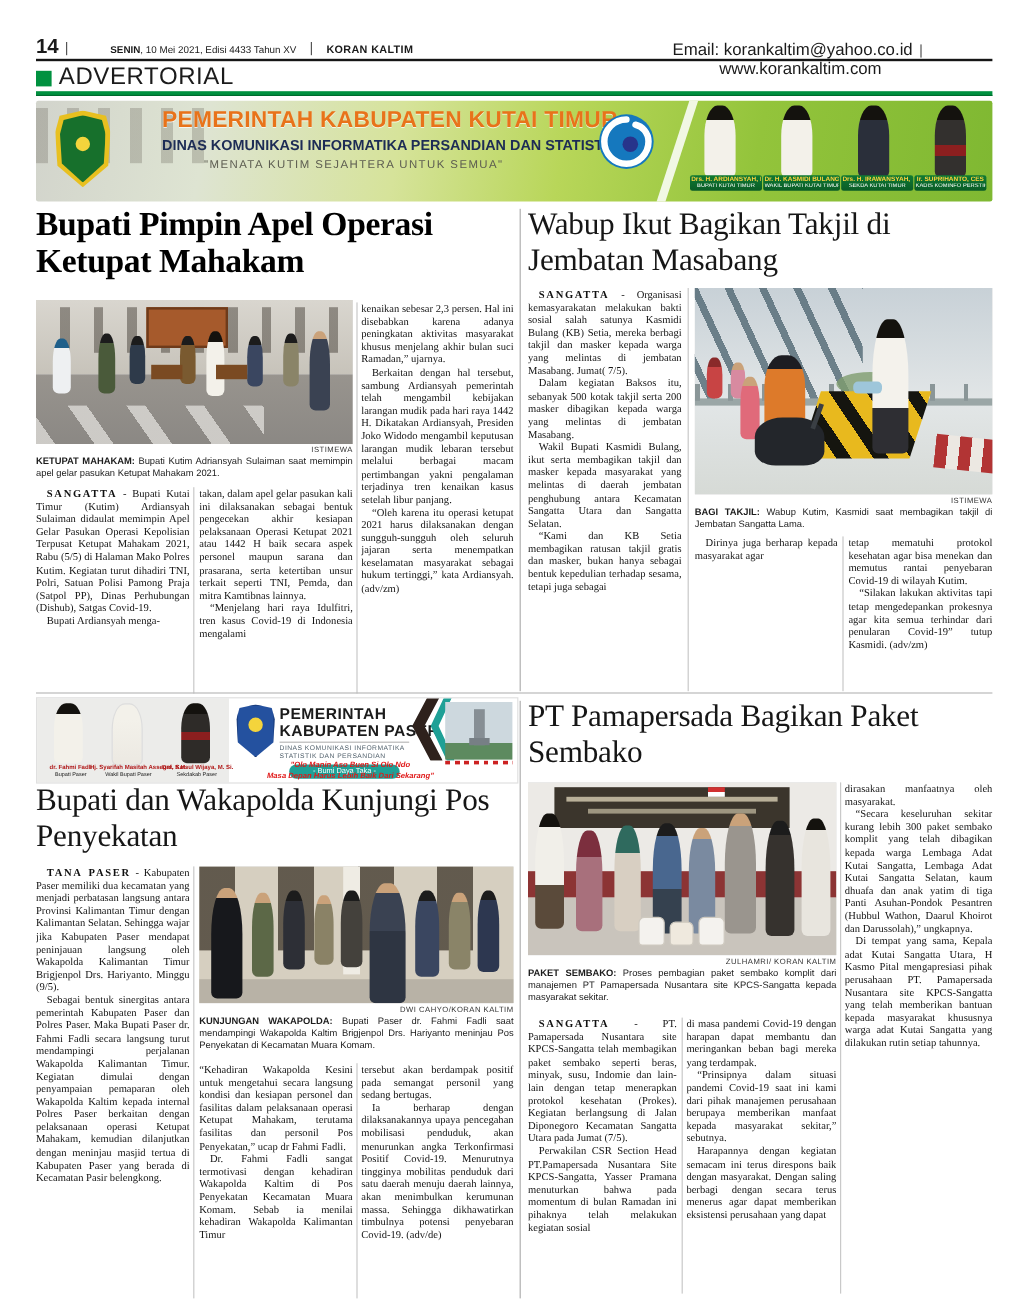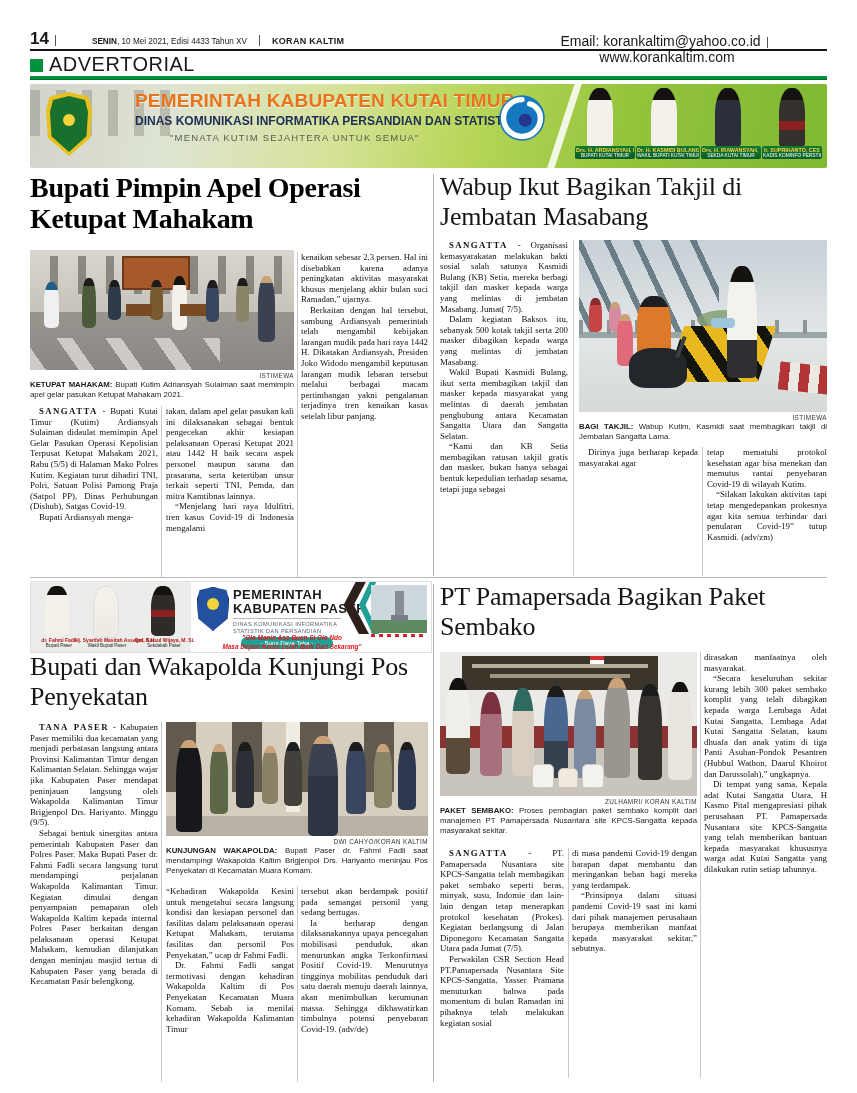--- a/index.html
+++ b/index.html
@@ -140,20 +140,21 @@
     <p><span class="dl">SANGATTA</span><span> - Bupati Kutai Timur (Kutim) Ardiansyah Sulaiman didaulat memimpin Apel Gelar Pasukan Operasi Kepolisian Terpusat Ketupat Mahakam 2021, Rabu (5/5) di Halaman Mako Polres Kutim. Kegiatan turut dihadiri TNI, Polri, Satuan Polisi Pamong Praja (Satpol PP), Dinas Perhubungan (Dishub), Satgas Covid-19.</span></p>
     <p>Bupati Ardiansyah menga-</p>
   </div>
   <div class="abs bodycol" style="left:166px;top:406px;width:128px;height:172px;">
     <p class="cont">takan, dalam apel gelar pasukan kali ini dilaksanakan sebagai bentuk pengecekan akhir kesiapan pelaksanaan Operasi Ketupat 2021 atau 1442 H baik secara aspek personel maupun sarana dan prasarana, serta ketertiban unsur terkait seperti TNI, Pemda, dan mitra Kamtibnas lainnya.</p>
     <p>“Menjelang hari raya Idulfitri, tren kasus Covid-19 di Indonesia mengalami</p>
   </div>
   <div class="abs bodycol" style="left:301px;top:252px;width:127px;height:326px;">
     <p class="cont">kenaikan sebesar 2,3 persen. Hal ini disebabkan karena adanya peningkatan aktivitas masyarakat khusus menjelang akhir bulan suci Ramadan,” ujarnya.</p>
     <p>Berkaitan dengan hal tersebut, sambung Ardiansyah pemerintah telah mengambil kebijakan larangan mudik pada hari raya 1442 H. Dikatakan Ardiansyah, Presiden Joko Widodo mengambil keputusan larangan mudik lebaran tersebut melalui berbagai macam pertimbangan yakni pengalaman terjadinya tren kenaikan kasus setelah libur panjang.</p>
+    <p>“Oleh karena itu operasi ketupat 2021 harus dilaksanakan dengan sungguh-sungguh oleh seluruh jajaran serta menempatkan keselamatan masyarakat sebagai hukum tertinggi,” kata Ardiansyah. (adv/zm)</p>
   </div>
   <div class="abs vrule" style="left:161px;top:406px;height:172px;"></div>
   <div class="abs vrule" style="left:297px;top:252px;height:326px;"></div>
 
   <div class="abs vrule" style="left:433px;top:174px;height:402px;background:#b0b0b0;"></div>
 
   <div class="abs h1b" style="left:440px;top:172px;width:390px;">Wabup Ikut Bagikan Takjil di Jembatan Masabang</div>
 
   <div class="abs bodycol" style="left:440px;top:240px;width:128px;height:336px;">
     <p><span class="dl">SANGATTA</span><span> - Organisasi kemasyarakatan melakukan bakti sosial salah satunya Kasmidi Bulang (KB) Setia, mereka berbagi takjil dan masker kepada warga yang melintas di jembatan Masabang. Jumat( 7/5).</span></p>
@@ -290,20 +291,21 @@
   <div class="abs cred" style="left:440px;top:798px;width:257px;">ZULHAMRI/ KORAN KALTIM</div>
   <div class="abs cap" style="left:440px;top:806px;width:257px;height:32px;"><span class="lead">PAKET SEMBAKO:</span><span> Proses pembagian paket sembako komplit dari manajemen PT Pamapersada Nusantara site KPCS-Sangatta kepada masyarakat sekitar.</span></div>
 
   <div class="abs bodycol" style="left:440px;top:848px;width:124px;height:230px;">
     <p><span class="dl">SANGATTA</span><span> - PT. Pamapersada Nusantara site KPCS-Sangatta telah membagikan paket sembako seperti beras, minyak, susu, Indomie dan lain-lain dengan tetap menerapkan protokol kesehatan (Prokes). Kegiatan berlangsung di Jalan Diponegoro Kecamatan Sangatta Utara pada Jumat (7/5).</span></p>
     <p>Perwakilan CSR Section Head PT.Pamapersada Nusantara Site KPCS-Sangatta, Yasser Pramana menuturkan bahwa pada momentum di bulan Ramadan ini pihaknya telah melakukan kegiatan sosial</p>
   </div>
   <div class="abs bodycol" style="left:572px;top:848px;width:125px;height:230px;">
     <p class="cont">di masa pandemi Covid-19 dengan harapan dapat membantu dan meringankan beban bagi mereka yang terdampak.</p>
     <p>“Prinsipnya dalam situasi pandemi Covid-19 saat ini kami dari pihak manajemen perusahaan berupaya memberikan manfaat kepada masyarakat sekitar,” sebutnya.</p>
+    <p>Harapannya dengan kegiatan semacam ini terus direspons baik dengan masyarakat. Dengan saling berbagi dengan secara terus menerus agar dapat memberikan eksistensi perusahaan yang dapat</p>
   </div>
   <div class="abs bodycol" style="left:704px;top:652px;width:123px;height:426px;">
     <p class="cont">dirasakan manfaatnya oleh masyarakat.</p>
     <p>“Secara keseluruhan sekitar kurang lebih 300 paket sembako komplit yang telah dibagikan kepada warga Lembaga Adat Kutai Sangatta, Lembaga Adat Kutai Sangatta Selatan, kaum dhuafa dan anak yatim di tiga Panti Asuhan-Pondok Pesantren (Hubbul Wathon, Daarul Khoirot dan Darussolah),” ungkapnya.</p>
     <p>Di tempat yang sama, Kepala adat Kutai Sangatta Utara, H Kasmo Pital mengapresiasi pihak perusahaan PT. Pamapersada Nusantara site KPCS-Sangatta yang telah memberikan bantuan kepada masyarakat khususnya warga adat Kutai Sangatta yang dilakukan rutin setiap tahunnya.</p>
   </div>
   <div class="abs vrule" style="left:568px;top:848px;height:230px;"></div>
   <div class="abs vrule" style="left:700px;top:652px;height:426px;"></div>
 
 </div>

